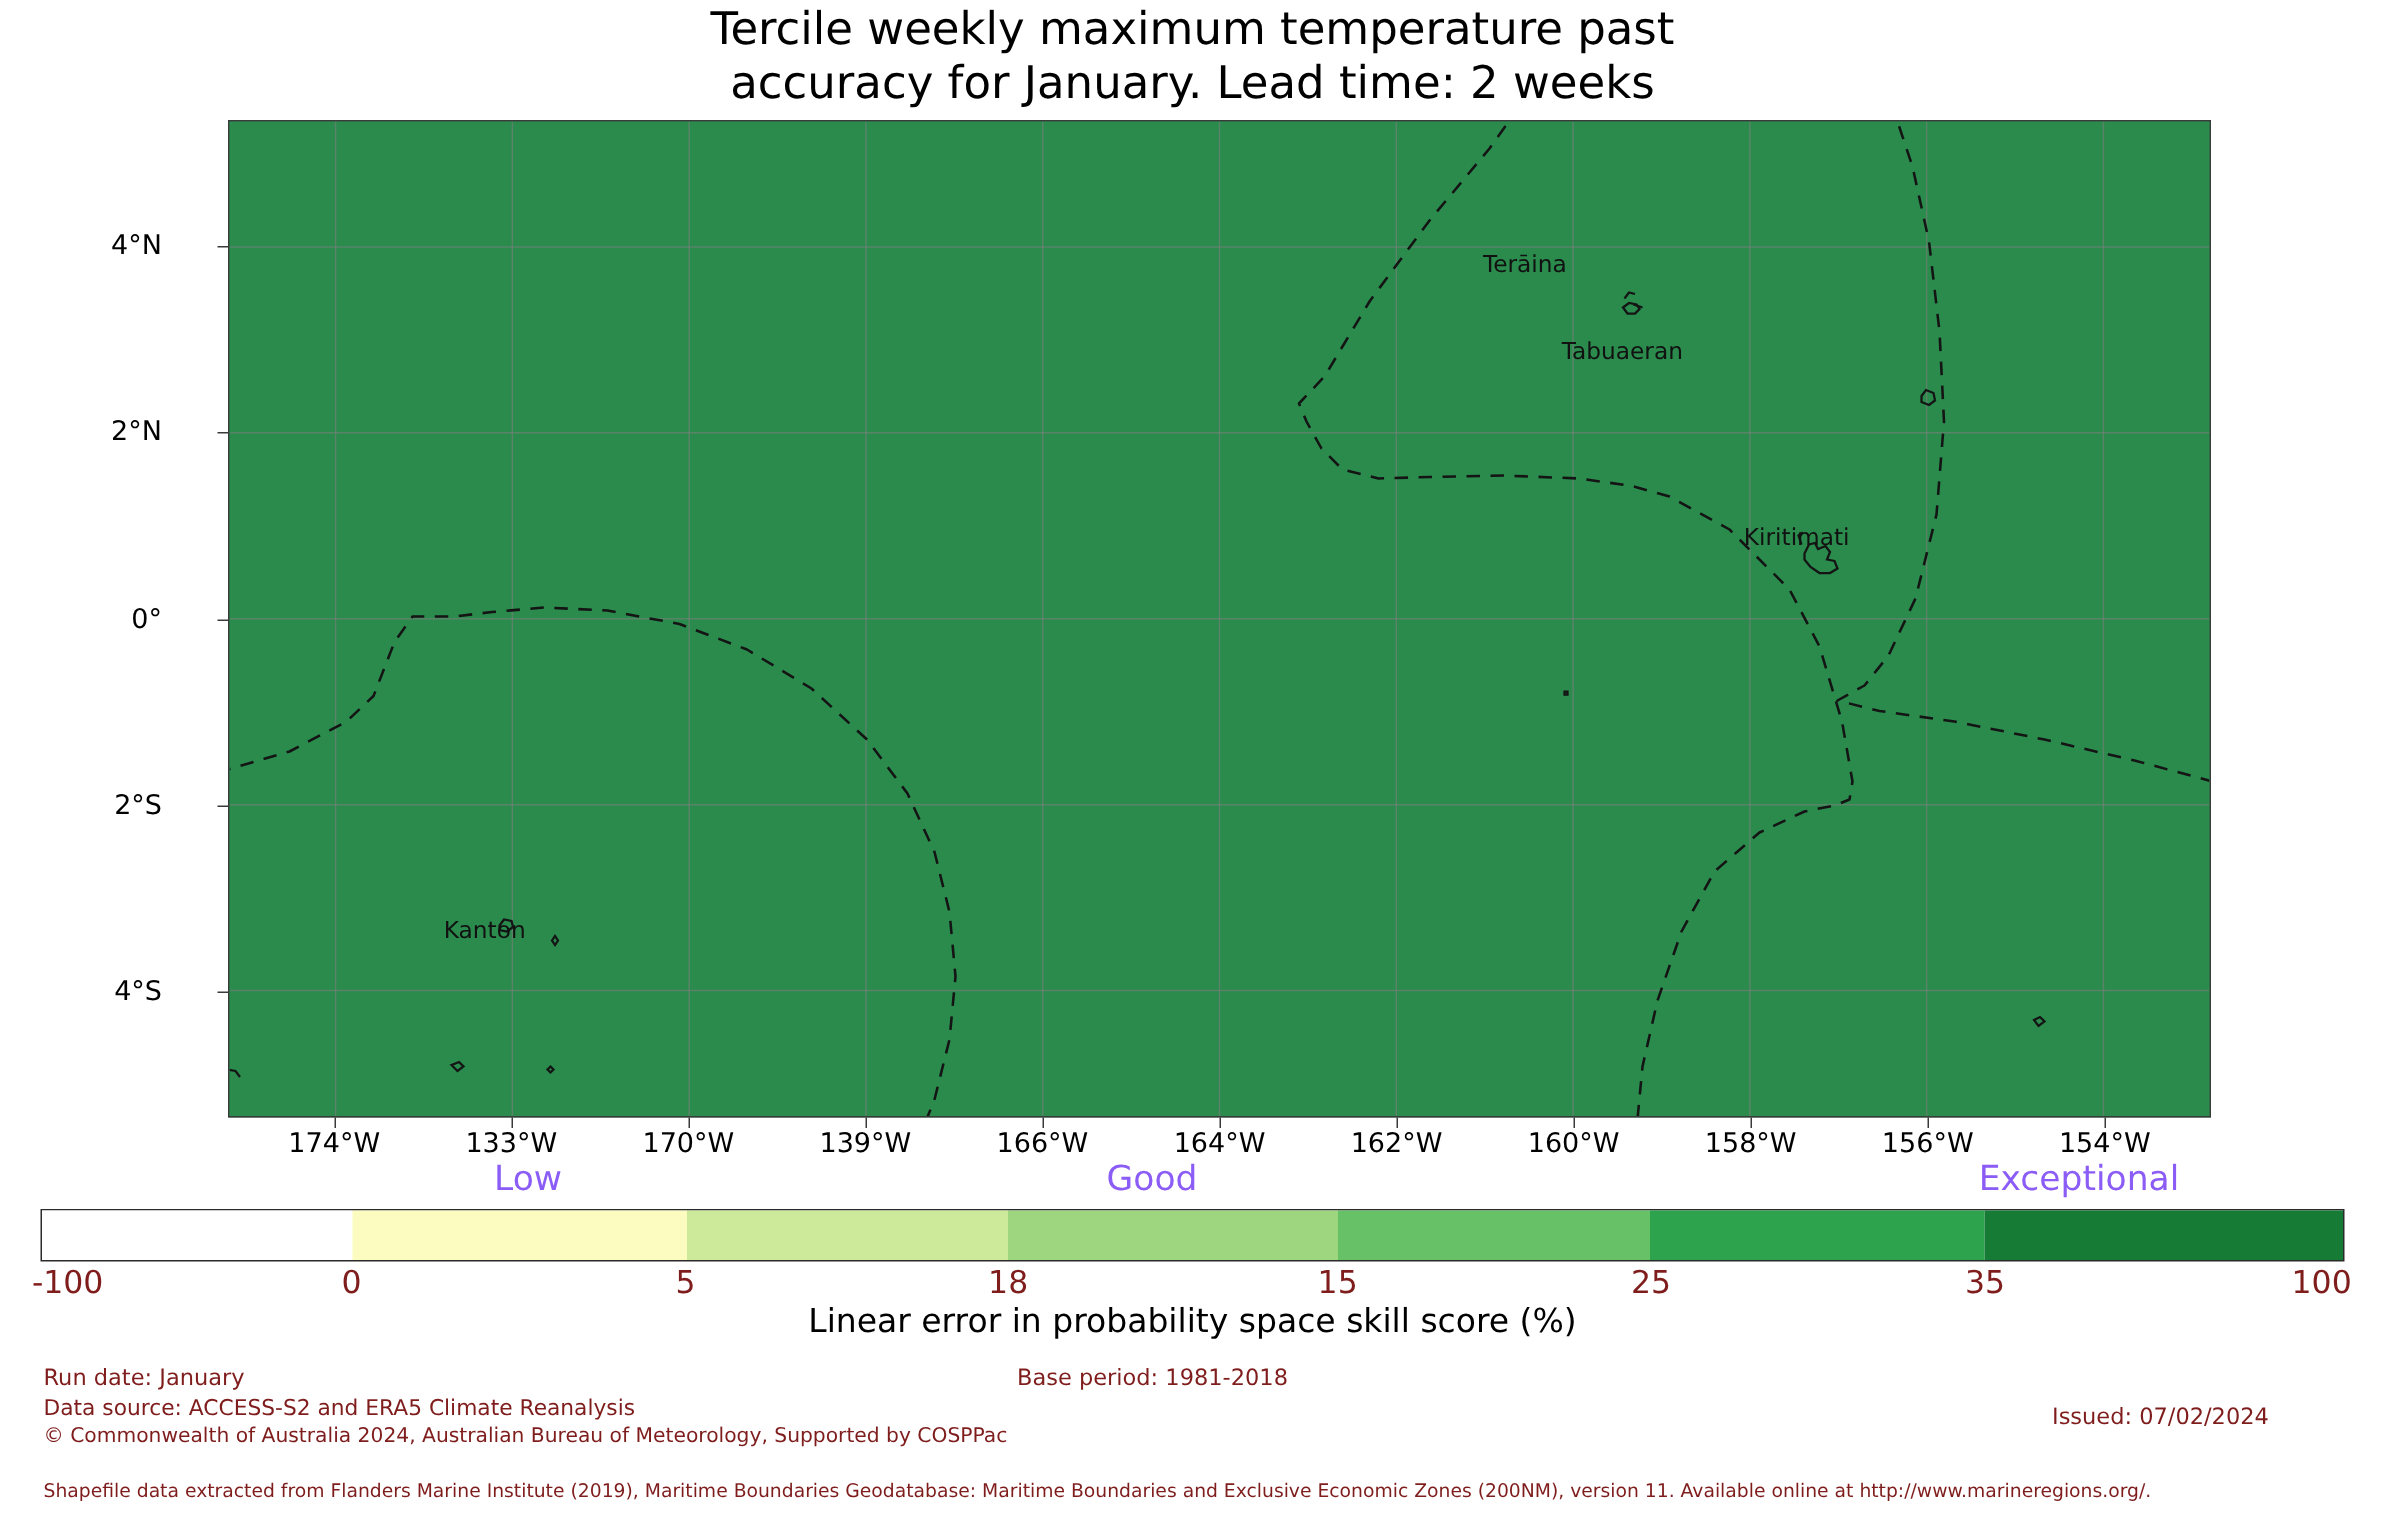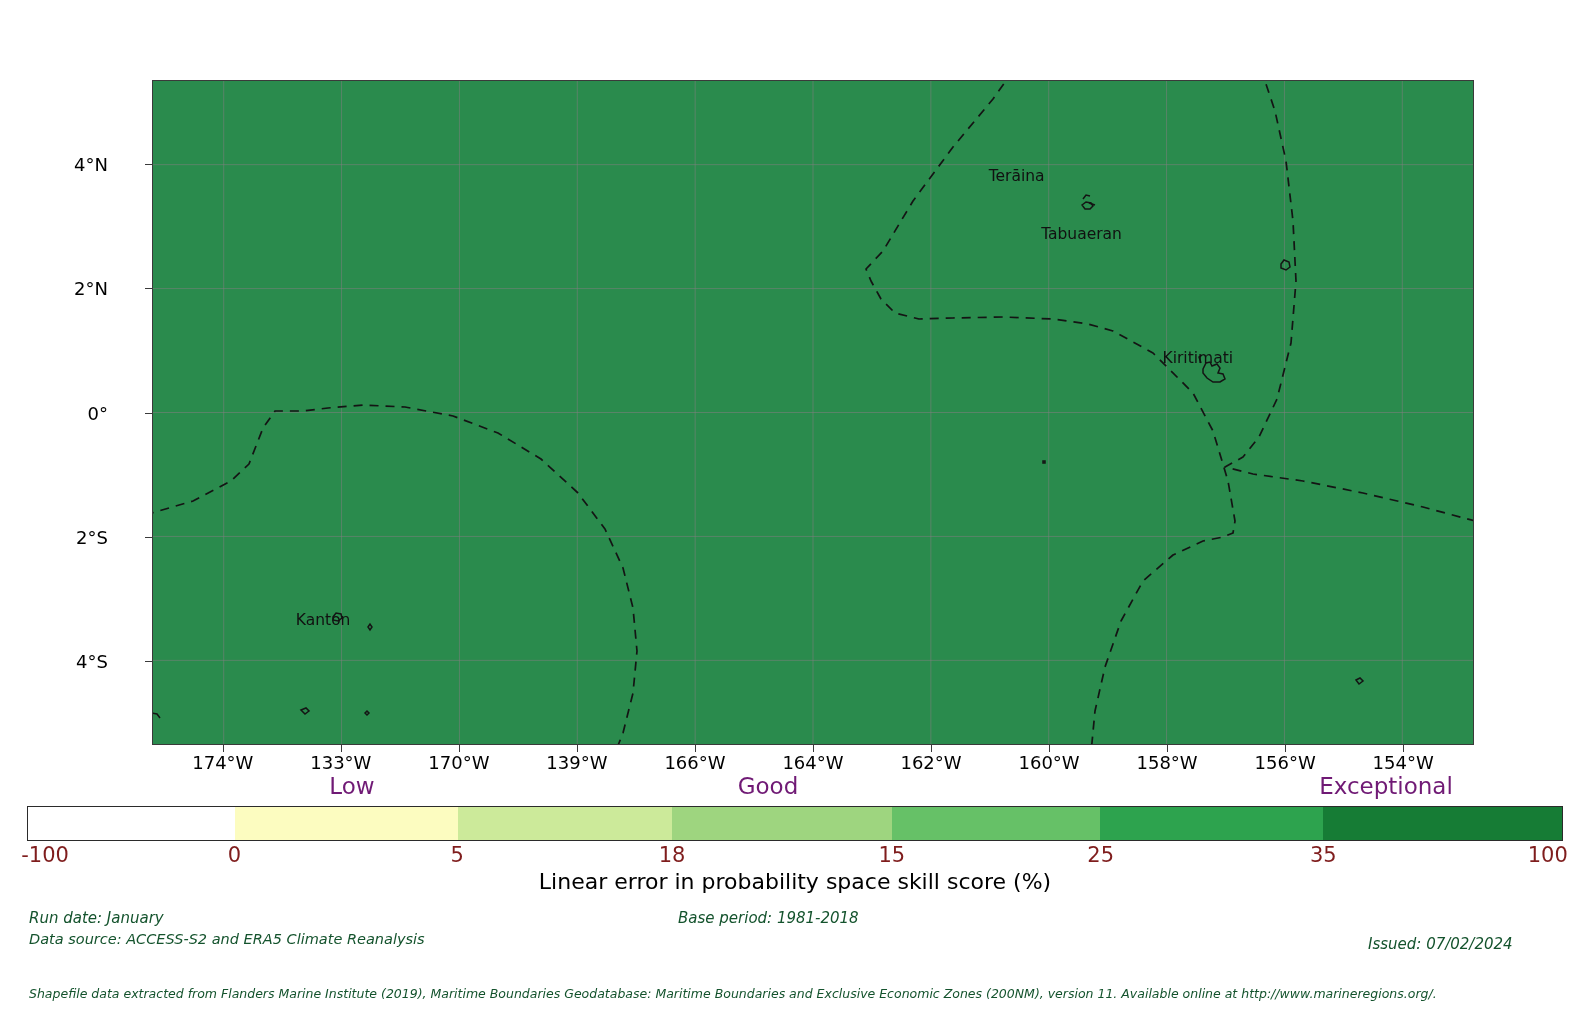--- a/index.html
+++ b/index.html
@@ -45,21 +45,21 @@
     position: absolute; top: 752px;
     text-align: center; width: 120px;
     font-size: 18px; color: #000;
     transform: translateX(-50%);
     white-space: nowrap;
   }
 
   
   .cat-label {
     position: absolute; top: 773px;
-    font-size: 23px; color:#701a75;
+    font-size: 23px; color:#8b5cf6;
     transform: translateX(-50%);
     white-space: nowrap;
   }
 
   
   #cbar-wrap {
     position: absolute; left: 27px; top: 806px;
     width: 1536px; height: 35px;
     border: 1px solid #2b2b2b;
     display: flex;
@@ -73,41 +73,43 @@
   }
   .cbar-tick-label.first { transform: translateX(-12%); }
   .cbar-tick-label.last  { transform: translateX(-88%); }
   #cbar-axis-title {
     position:absolute; top: 869px; left: 0; width: 1590px;
     text-align:center; font-size: 22px; color:#000;
   }
 
   
   .foot {
-    position: absolute; font-size: 15px; color:#14532d; white-space: nowrap; font-style: italic;
+    position: absolute; font-size: 15px; color:#7f1d1d; white-space: nowrap;
   }
   #foot-run   { left: 29px;  top: 909px; }
   #foot-base  { left: 678px; top: 909px; }
   #foot-issued{ left: 1368px;top: 935px; }
   #foot-src   { left: 29px;  top: 931px; font-size: 14.5px; }
   #foot-copy  { left: 29px;  top: 949px; font-size: 13.5px; }
   #foot-shape { left: 29px;  top: 986px; font-size: 12.5px; }
 
   
   .isl-label {
     position:absolute; font-size: 15.5px; color:#111;
     transform: translateX(-50%);
     white-space: nowrap;
   }
 </style>
 </head>
 <body>
 
 <div id="page">
 
+  <div id="title">Tercile weekly maximum temperature past
+accuracy for January. Lead time: 2 weeks</div>
 
   <div id="map-frame">
     <div id="map-fill" style="background: rgb(42, 139, 77);"></div>
     <svg id="map-grid" viewBox="0 0 1320 663" preserveAspectRatio="none">
         <line x1="70.71428571428511" y1="0" x2="70.71428571428511" y2="663" stroke="#7f7f7f" stroke-width="1" stroke-opacity="0.55"></line>
         <line x1="188.57142857142807" y1="0" x2="188.57142857142807" y2="663" stroke="#7f7f7f" stroke-width="1" stroke-opacity="0.55"></line>
         <line x1="306.42857142857105" y1="0" x2="306.42857142857105" y2="663" stroke="#7f7f7f" stroke-width="1" stroke-opacity="0.55"></line>
         <line x1="424.28571428571405" y1="0" x2="424.28571428571405" y2="663" stroke="#7f7f7f" stroke-width="1" stroke-opacity="0.55"></line>
         <line x1="542.142857142857" y1="0" x2="542.142857142857" y2="663" stroke="#7f7f7f" stroke-width="1" stroke-opacity="0.55"></line>
         <line x1="660" y1="0" x2="660" y2="663" stroke="#7f7f7f" stroke-width="1" stroke-opacity="0.55"></line>
@@ -228,15 +230,16 @@
       <div class="cbar-tick-label " style="left:1100.664px">25</div>
       <div class="cbar-tick-label " style="left:1323.3839999999998px">35</div>
       <div class="cbar-tick-label last" style="left:1562.9999999999998px">100</div>
     </div>
   <div id="cbar-axis-title">Linear error in probability space skill score (%)</div>
 
   <div class="foot" id="foot-run">Run date: January</div>
   <div class="foot" id="foot-base">Base period: 1981-2018</div>
   <div class="foot" id="foot-issued">Issued: 07/02/2024</div>
   <div class="foot" id="foot-src">Data source: ACCESS-S2 and ERA5 Climate Reanalysis</div>
+  <div class="foot" id="foot-copy">© Commonwealth of Australia 2024, Australian Bureau of Meteorology, Supported by COSPPac</div>
   <div class="foot" id="foot-shape">Shapefile data extracted from Flanders Marine Institute (2019), Maritime Boundaries Geodatabase: Maritime Boundaries and Exclusive Economic Zones (200NM), version 11. Available online at http://www.marineregions.org/.</div>
 
 </div>
 
 </body></html>

